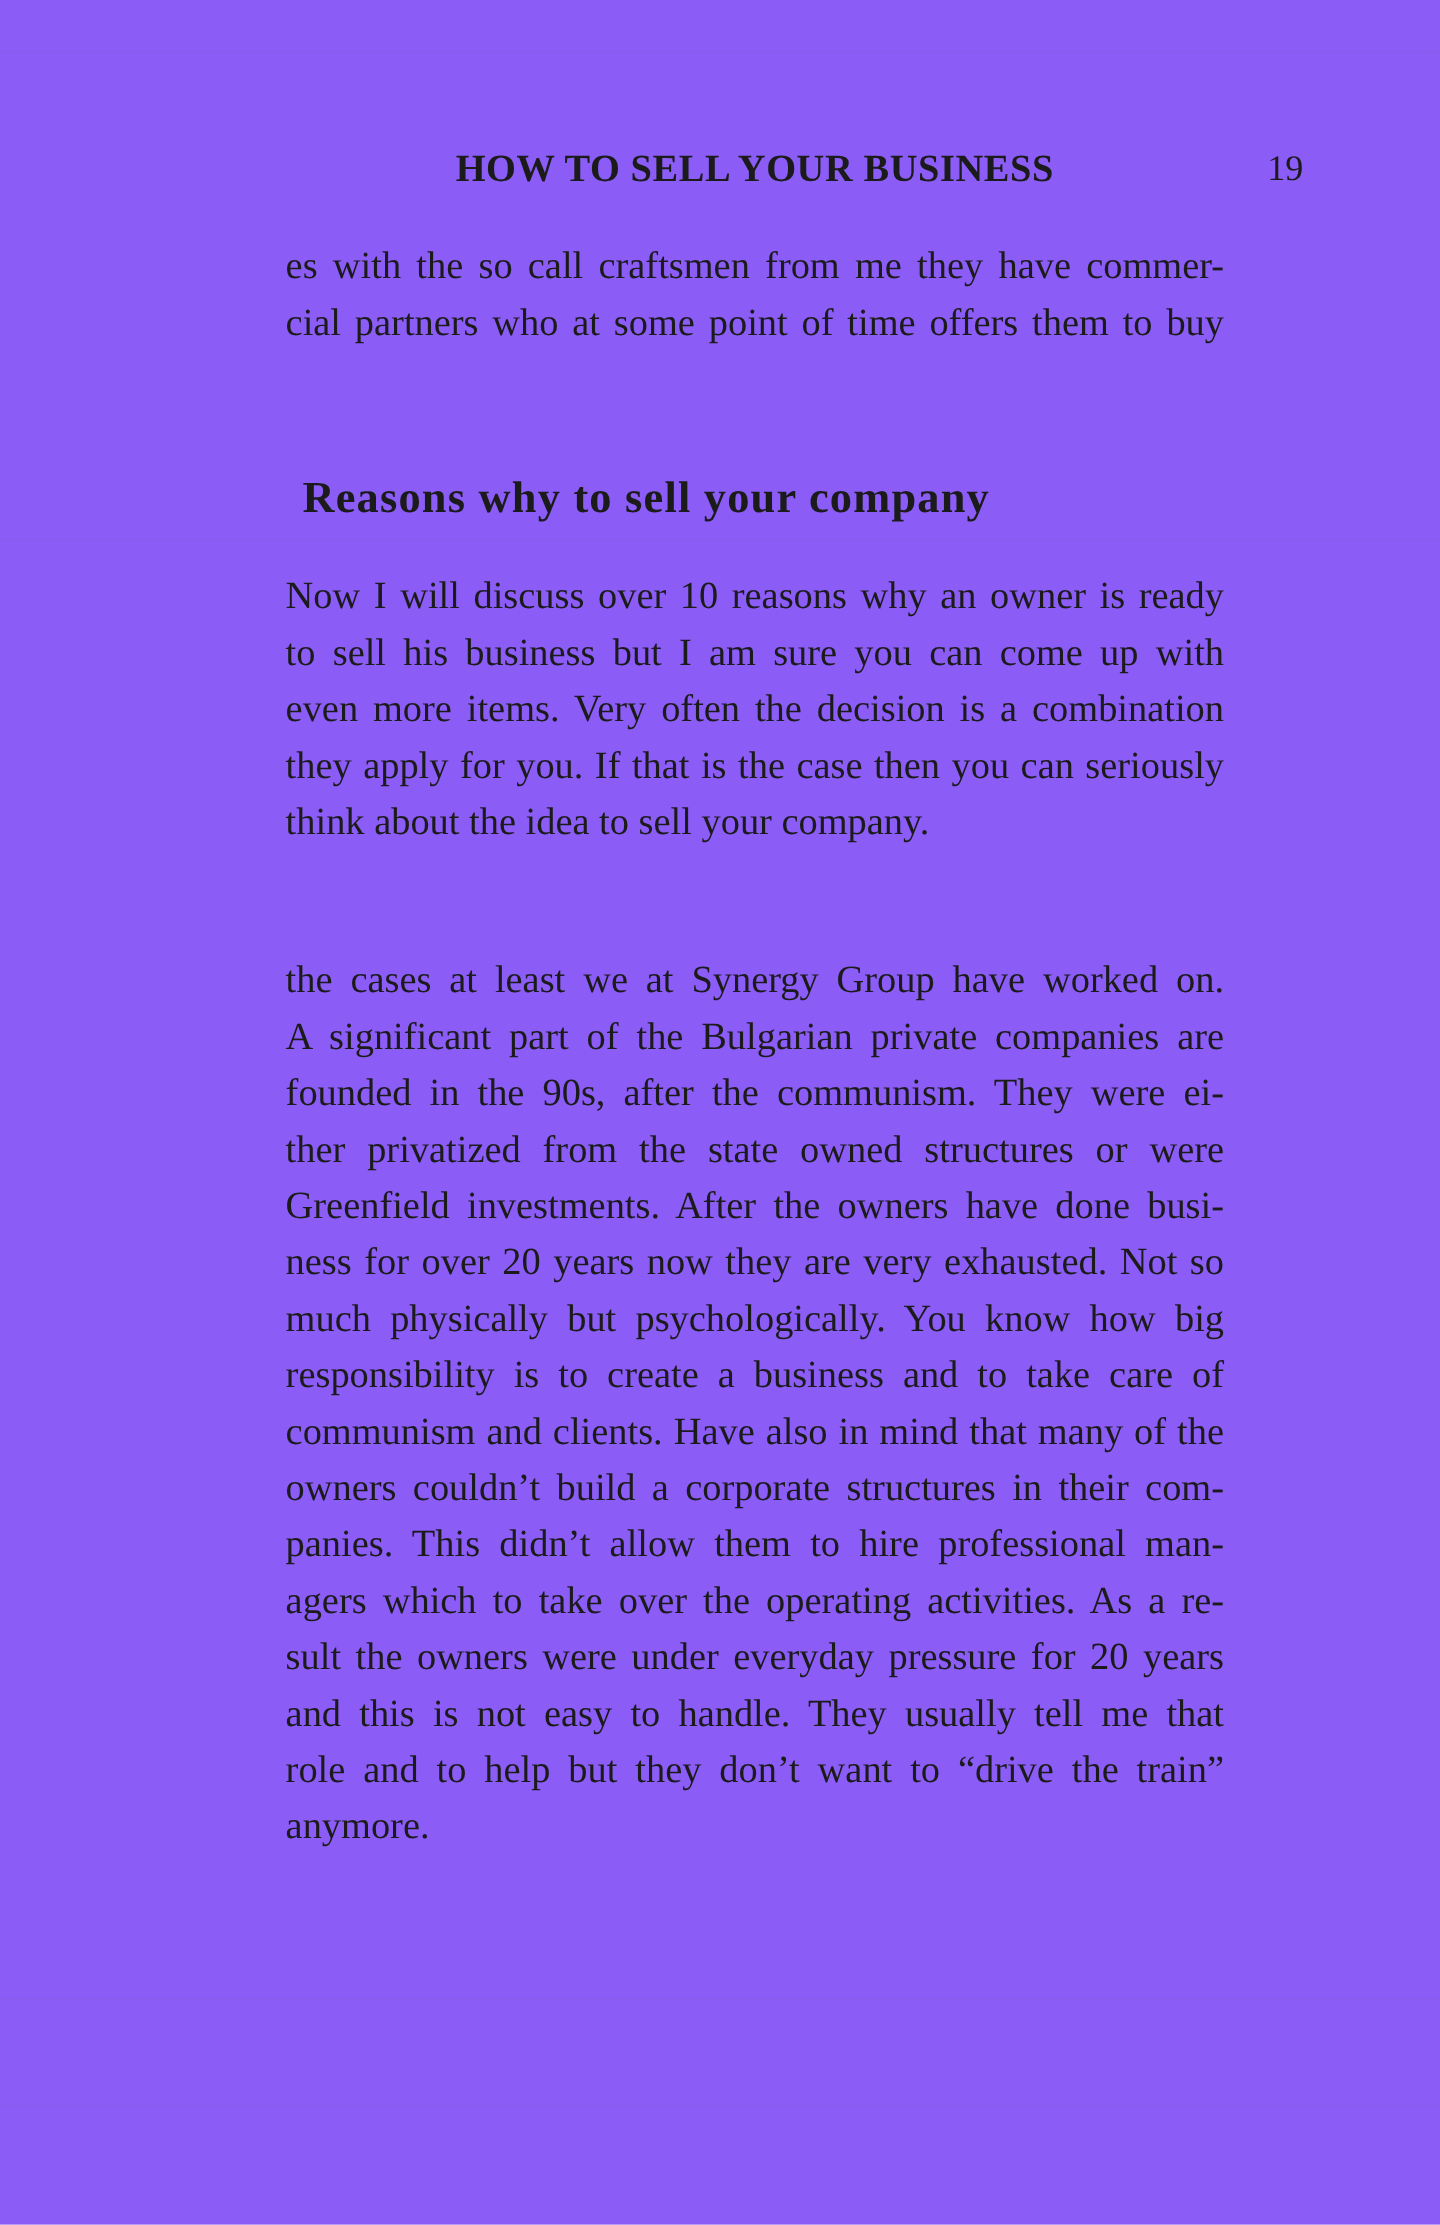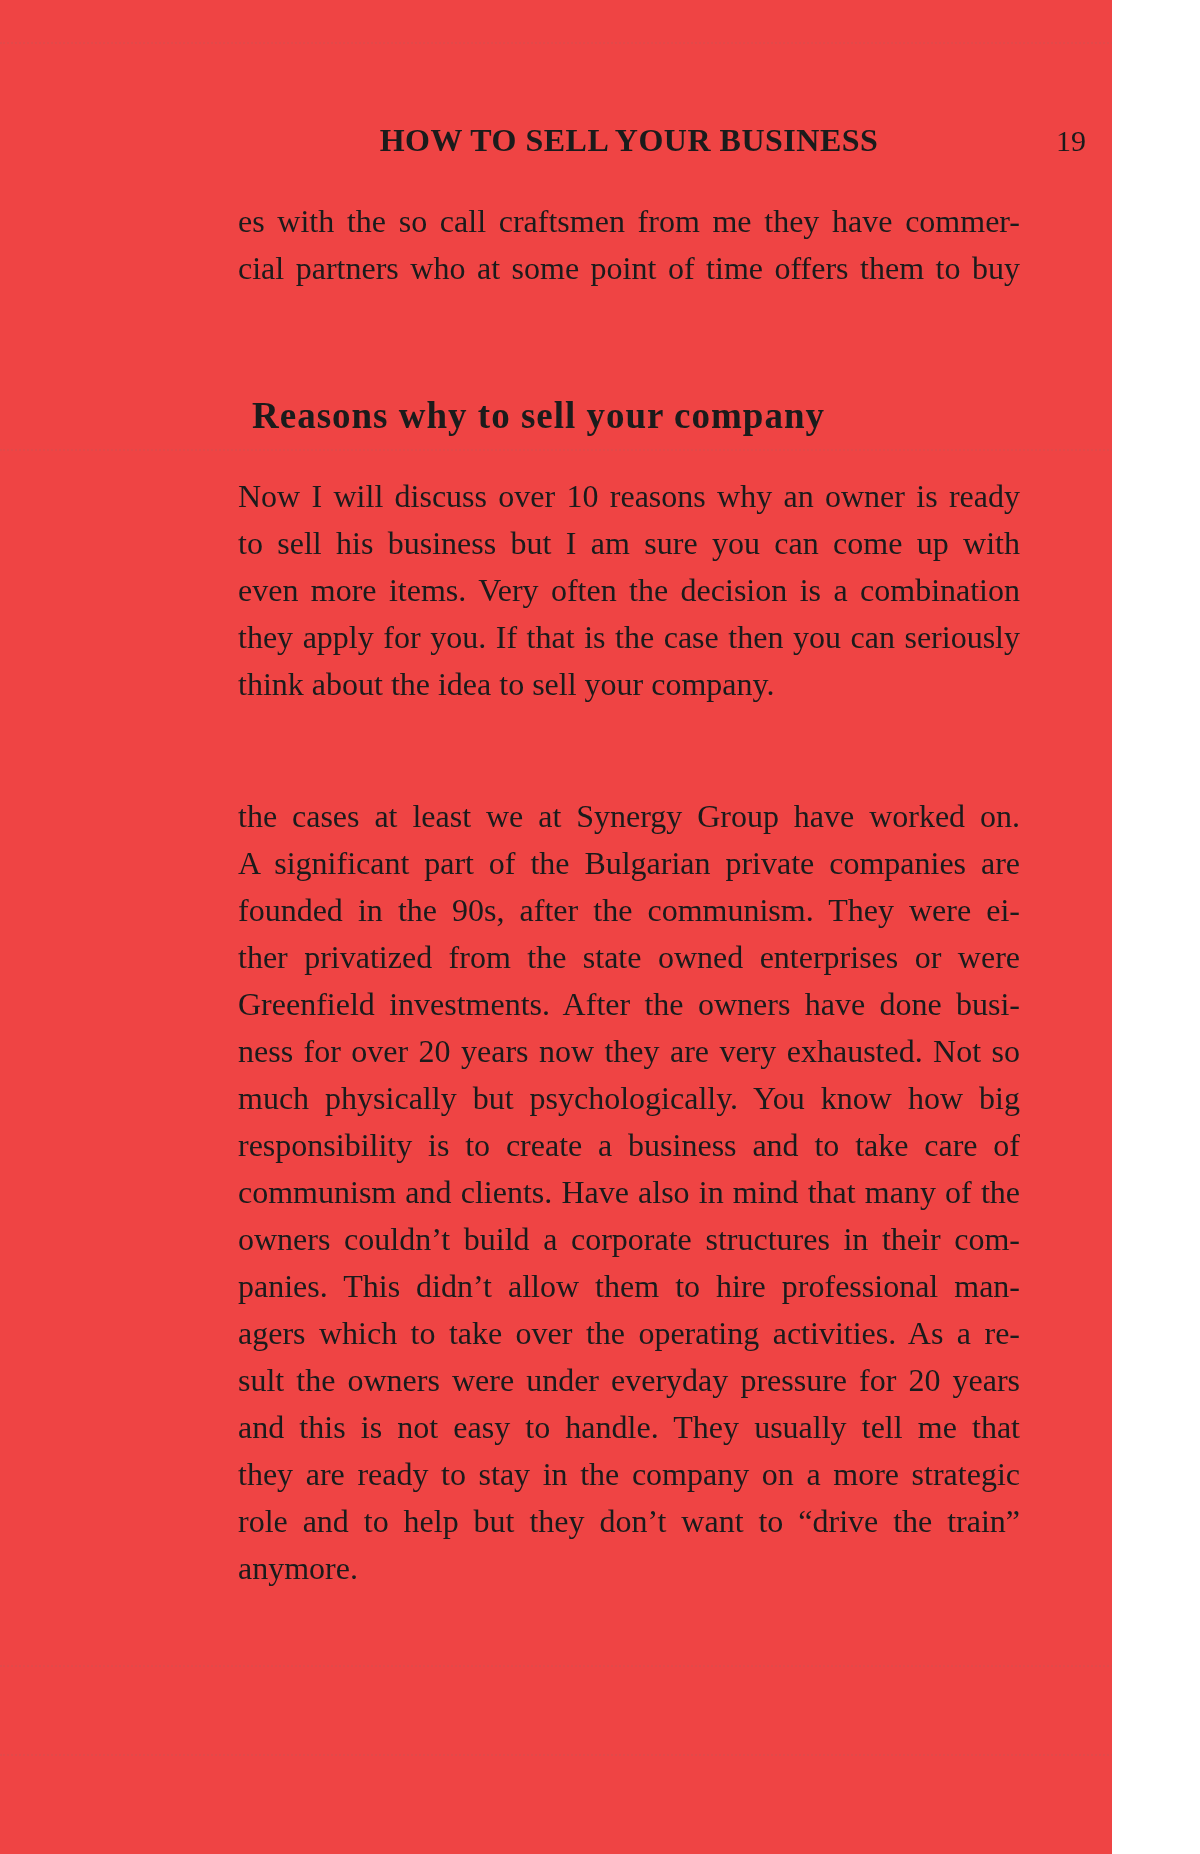--- a/index.html
+++ b/index.html
@@ -1,20 +1,20 @@
 <!DOCTYPE html>
 <html><head>
 <meta charset="utf-8">
 <style>
   html, body { margin: 0; padding: 0; background: #ffffff; }
   .page {
     position: relative;
-    width: 1112px;
+    width: 1200px;
     height: 1854px;
-    background: #ef4444;
+    background: #8b5cf6;
     font-family: "Liberation Serif", serif;
     color: #1b1b1b;
     overflow: hidden;
   }
   .running-title {
     position: absolute;
     top: 120px;
     left: 238px;
     width: 782px;
     text-align: center;
@@ -105,29 +105,28 @@
     <div class="line">to sell his business but I am sure you can come up with</div>
     <div class="line">even more items. Very often the decision is a combination</div>
     <div class="line">they apply for you. If that is the case then you can seriously</div>
     <div class="line short">think about the idea to sell your company.</div>
   </section>
 
   <section class="para p3">
     <div class="line">the cases at least we at Synergy Group have worked on.</div>
     <div class="line">A significant part of the Bulgarian private companies are</div>
     <div class="line">founded in the 90s, after the communism. They were ei-</div>
-    <div class="line">ther privatized from the state owned enterprises or were</div>
+    <div class="line">ther privatized from the state owned structures or were</div>
     <div class="line">Greenfield investments. After the owners have done busi-</div>
     <div class="line">ness for over 20 years now they are very exhausted. Not so</div>
     <div class="line">much physically but psychologically. You know how big</div>
     <div class="line">responsibility is to create a business and to take care of</div>
     <div class="line">communism and clients. Have also in mind that many of the</div>
     <div class="line">owners couldn’t build a corporate structures in their com-</div>
     <div class="line">panies. This didn’t allow them to hire professional man-</div>
     <div class="line">agers which to take over the operating activities. As a re-</div>
     <div class="line">sult the owners were under everyday pressure for 20 years</div>
     <div class="line">and this is not easy to handle. They usually tell me that</div>
-    <div class="line">they are ready to stay in the company on a more strategic</div>
     <div class="line">role and to help but they don’t want to “drive the train”</div>
     <div class="line short">anymore.</div>
   </section>
 
 </div>
 
 </body></html>

